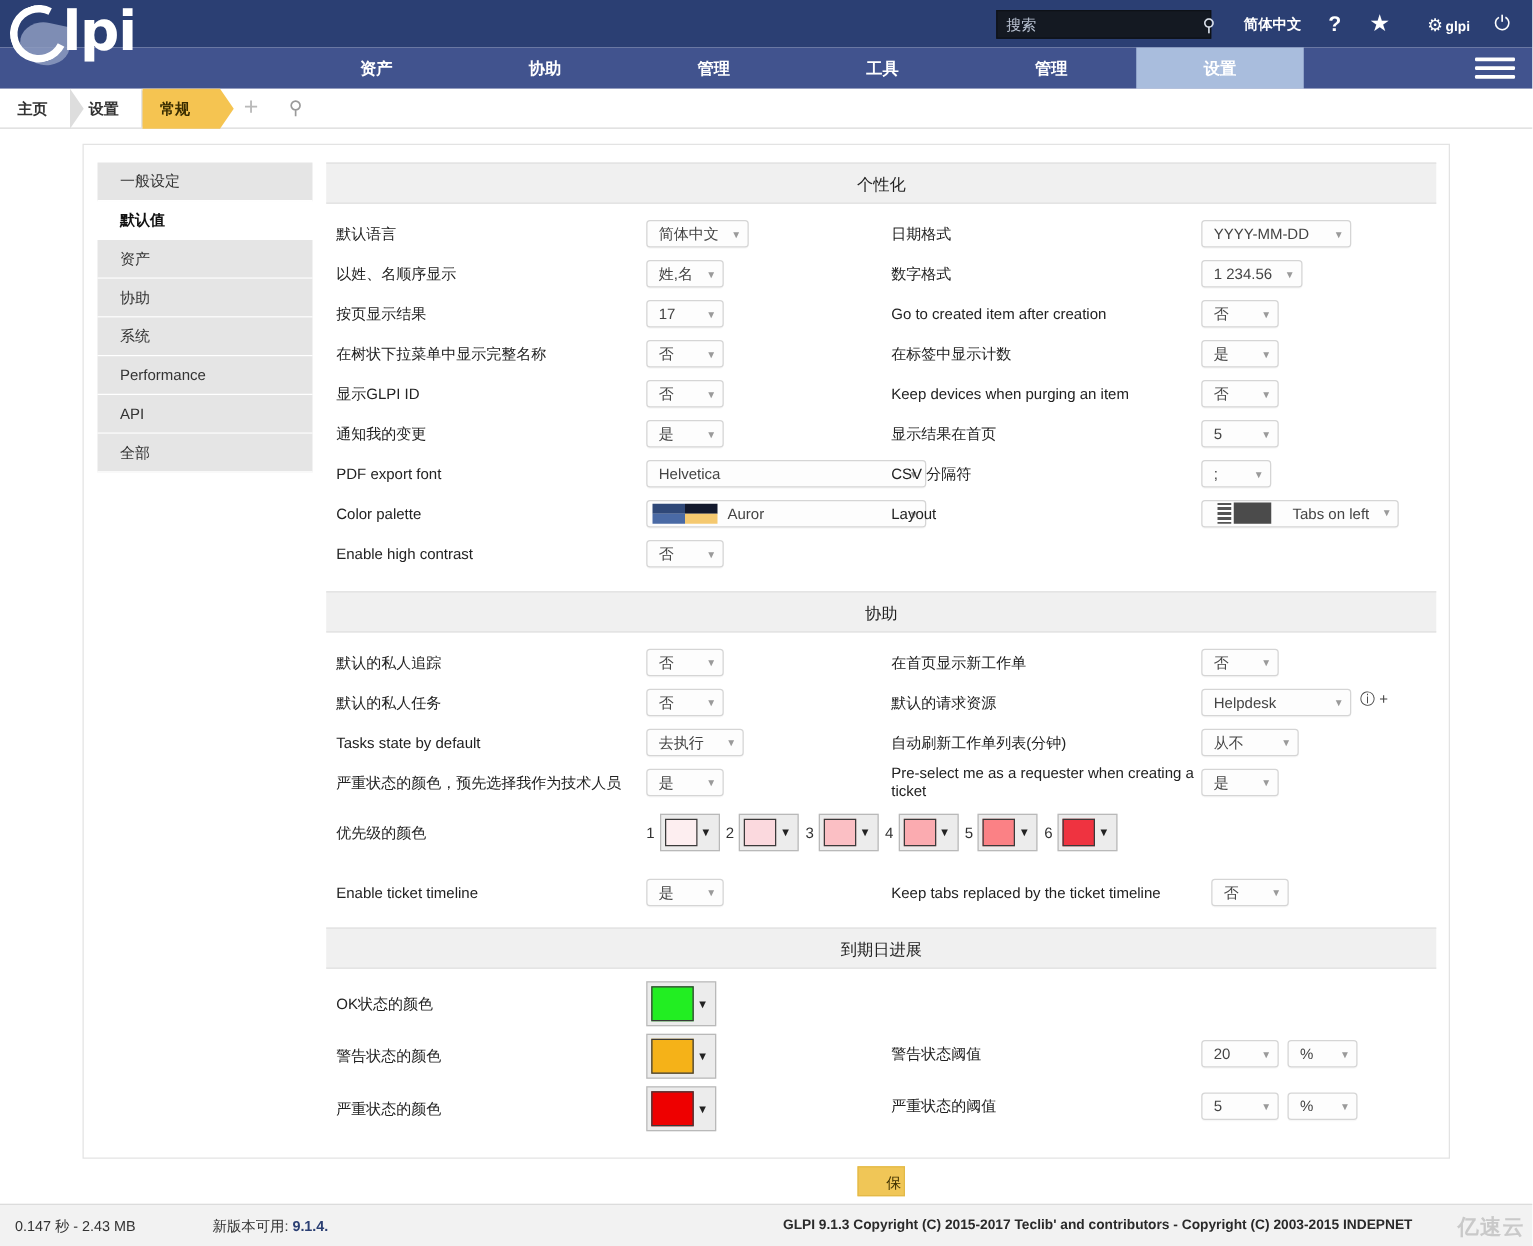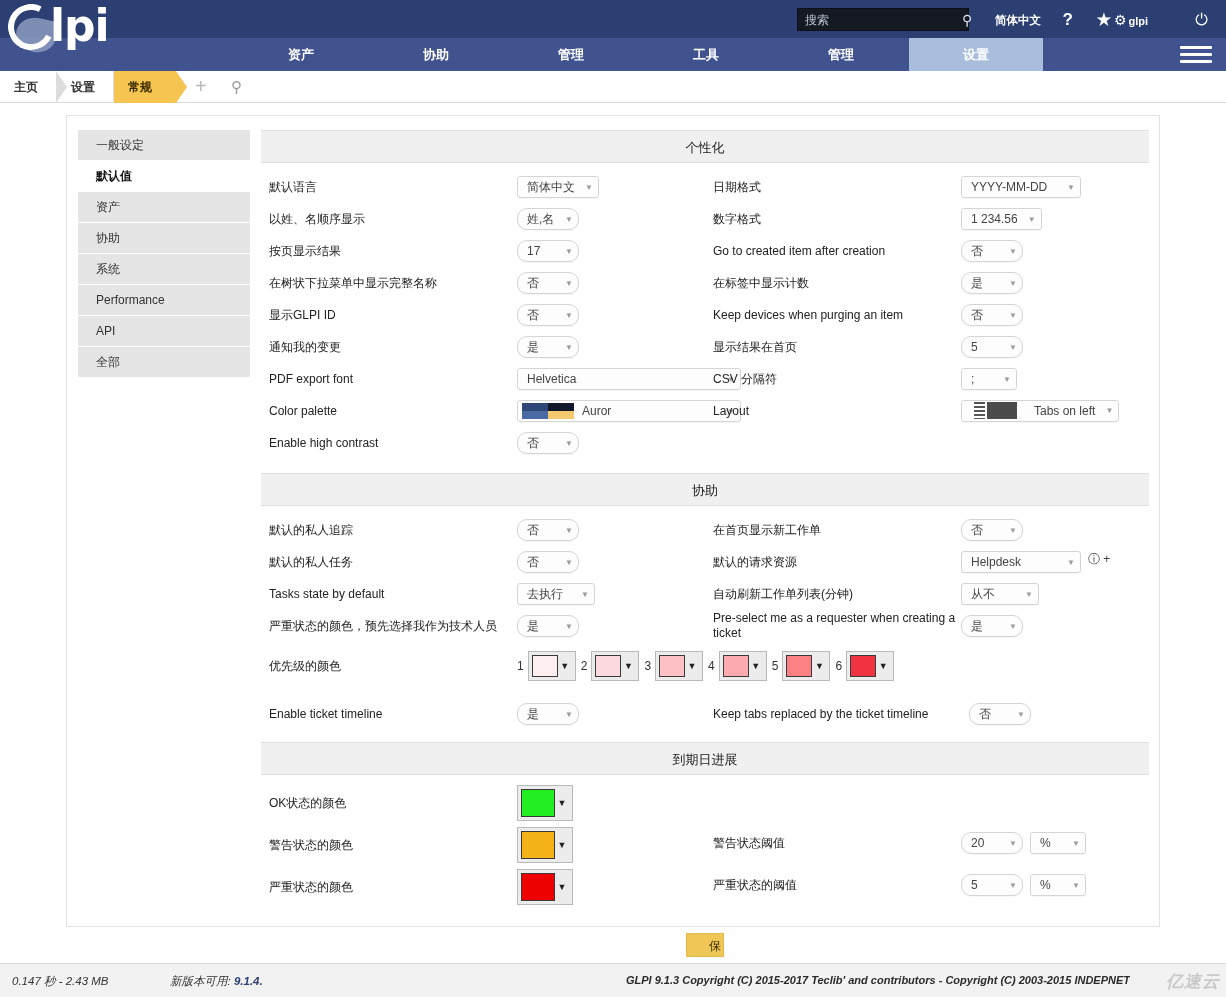--- a/index.html
+++ b/index.html
@@ -64,21 +64,21 @@
   #search-input::placeholder { color:#b9c2d2; }
   .search-icn { width:26px; text-align:center; color:#dde3ee; font-size:14px; }
 
   .hdr-item {
     position:absolute; top:8px; height:24px; line-height:24px;
     color:#ffffff; font-size:11.5px; font-weight:bold;
   }
   #hdr-lang { right:185px; }
   #hdr-help { right:153px; font-size:17px; }
   #hdr-star { right:115px; font-size:16px; }
-  #hdr-gear { right:78px; font-weight:normal; }
+  #hdr-gear { right:50px; font-weight:normal; }
   #hdr-gear .g { font-size:14px; }
   #hdr-gear .u { font-size:11px; font-weight:bold; margin-left:2px; }
   #hdr-power { right:18px; font-size:16px; font-weight:normal; }
 
   
   #mainnav {
     position:absolute; left:0; top:38px; width:1226px; height:33px;
     background:#41538e;
   }
   #mainnav .tab {
@@ -146,21 +146,21 @@
   
   .sel {
     display:inline-flex; align-items:center; justify-content:space-between;
     height:22px; border:1px solid #d5d5d5; border-radius:3px;
     background:#fdfdfd; color:#444; font-size:12px;
     padding:0 5px 0 9px; white-space:nowrap;
     box-shadow:0 1px 0 rgba(0,0,0,.03);
   }
   .sel .cap { padding-right:10px; }
   .sel .car { color:#9a9a9a; font-size:8px; }
-  .sel.w-sm  { min-width:62px;border-radius:10px; }
+  .sel.w-sm  { min-width:62px; }
   .sel.w-md  { min-width:78px; }
   .sel.w-lg  { min-width:120px; }
   .sel.w-xl  { min-width:224px; }
   .sel.w-pct { min-width:56px; }
 
   .pal {
     display:inline-block; width:52px; height:16px; margin-right:8px; position:relative;
   }
   .pal .q { position:absolute; width:26px; height:8px; }
   .layicon {
@@ -188,21 +188,21 @@
   #savebtn {
     display:block; margin:22px auto 0; width:38px; height:24px; line-height:24px;
     background:#f0c657; color:#3f3100; font-size:12px; text-align:center;
     border:1px solid #e3b947; font-weight:normal;padding-left:20px;
   }
 
   
   #footer {
     position:absolute; left:0; bottom:0; width:1226px; height:34px;
     background:#f2f2f2; border-top:1px solid #dcdcdc;
-    font-size:11.5px; color:#333;font-style:italic;
+    font-size:11.5px; color:#333;
   }
   #f-perf  { position:absolute; left:12px; top:10px; }
   #f-newver{ position:absolute; left:170px; top:10px; }
   #f-newver b { color:#2b3f73; }
   #f-copy  { position:absolute; right:96px; top:10px; font-weight:bold; font-size:11px; color:#2a2a2a;
              white-space:nowrap; overflow:hidden; width:645px; text-align:right; }
   #wm { position:absolute; right:6px; bottom:4px; color:#c9c9c9; font-size:17px;
         font-weight:bold; letter-spacing:1px; }
 </style>
 </head>

